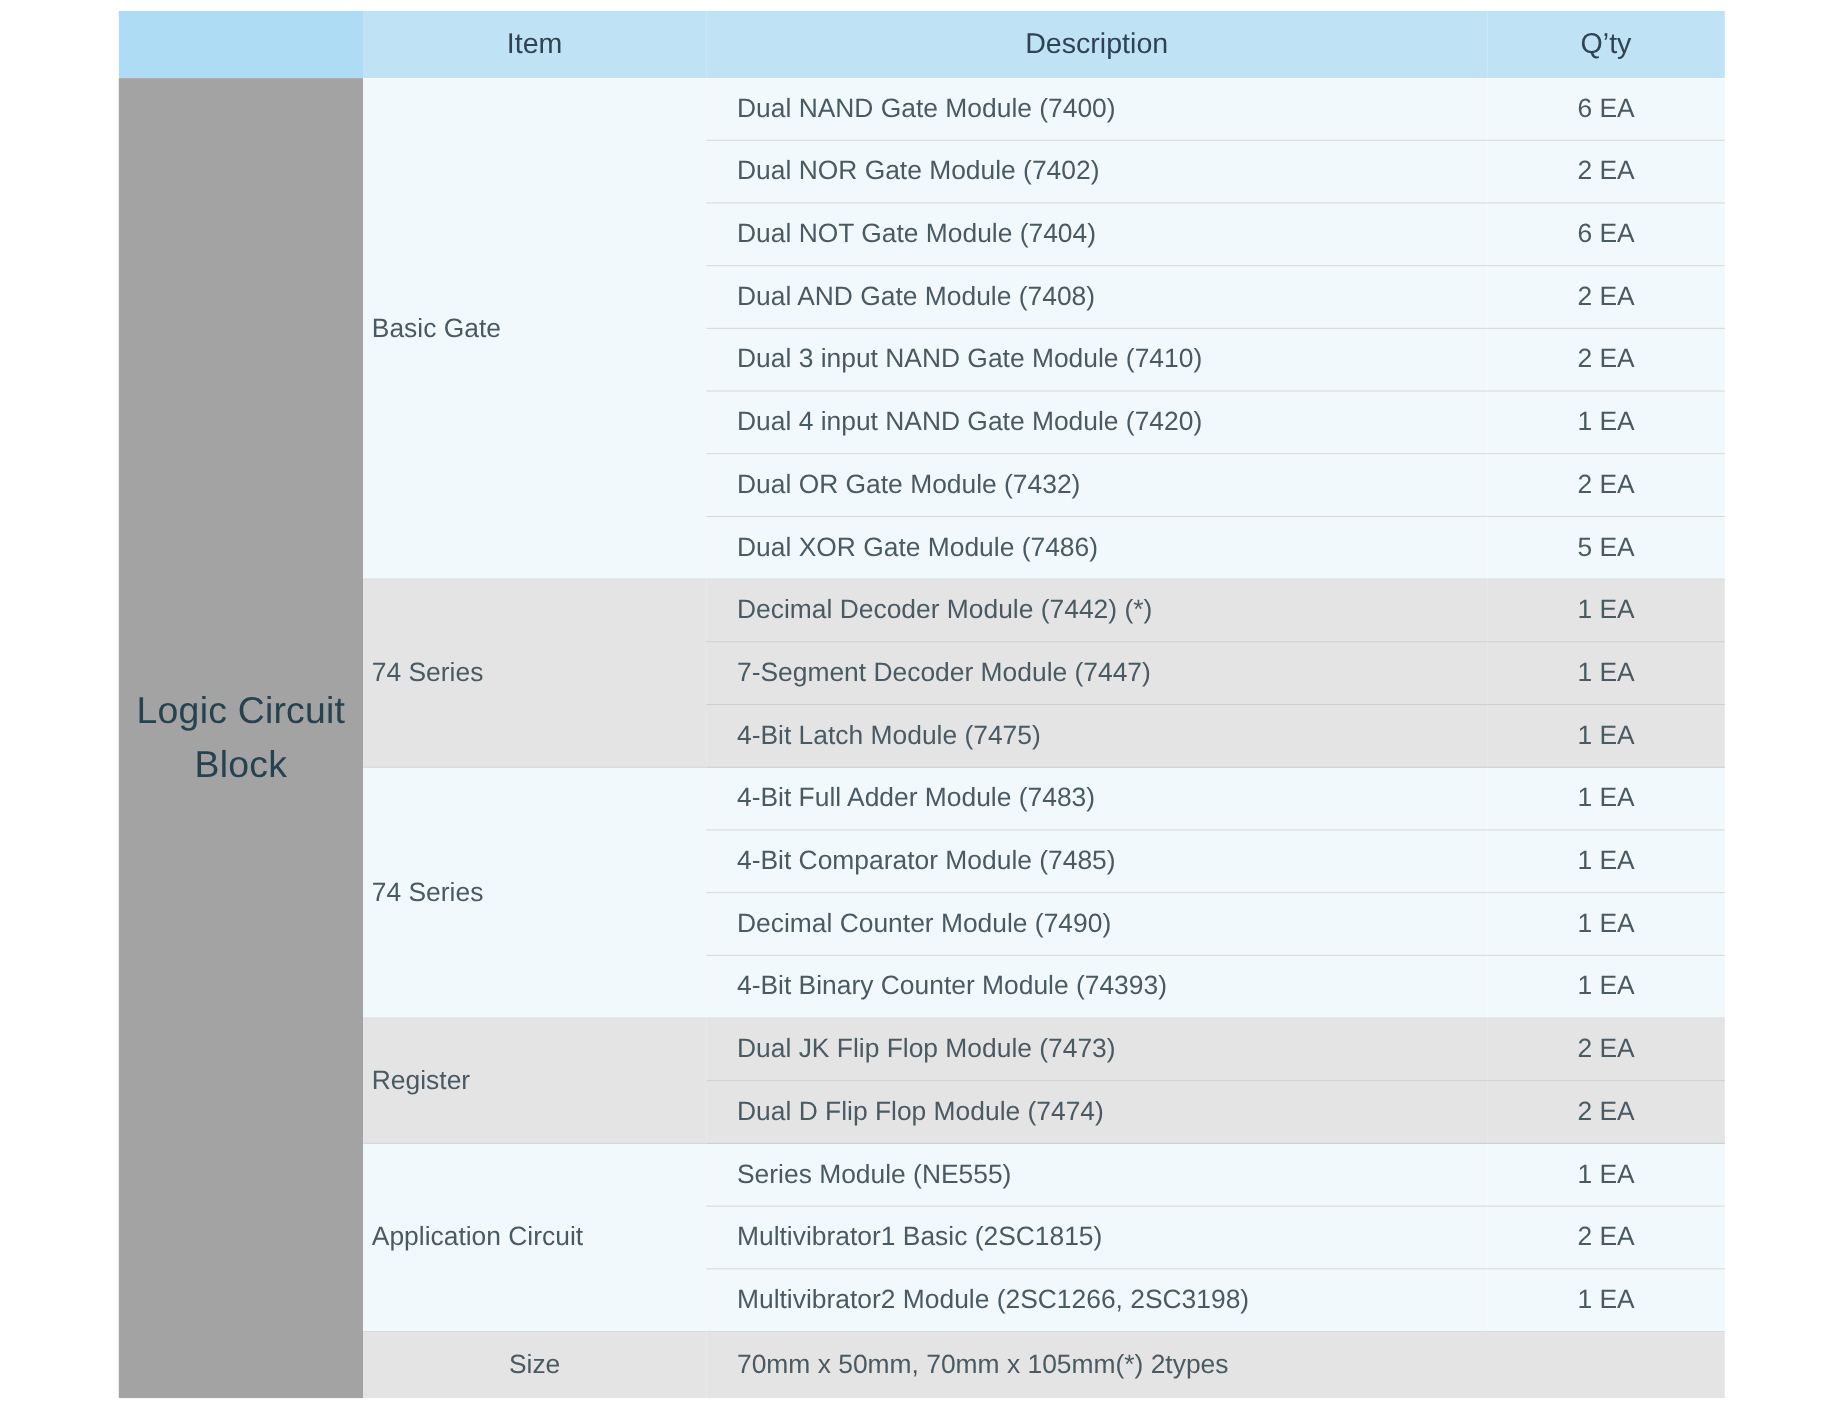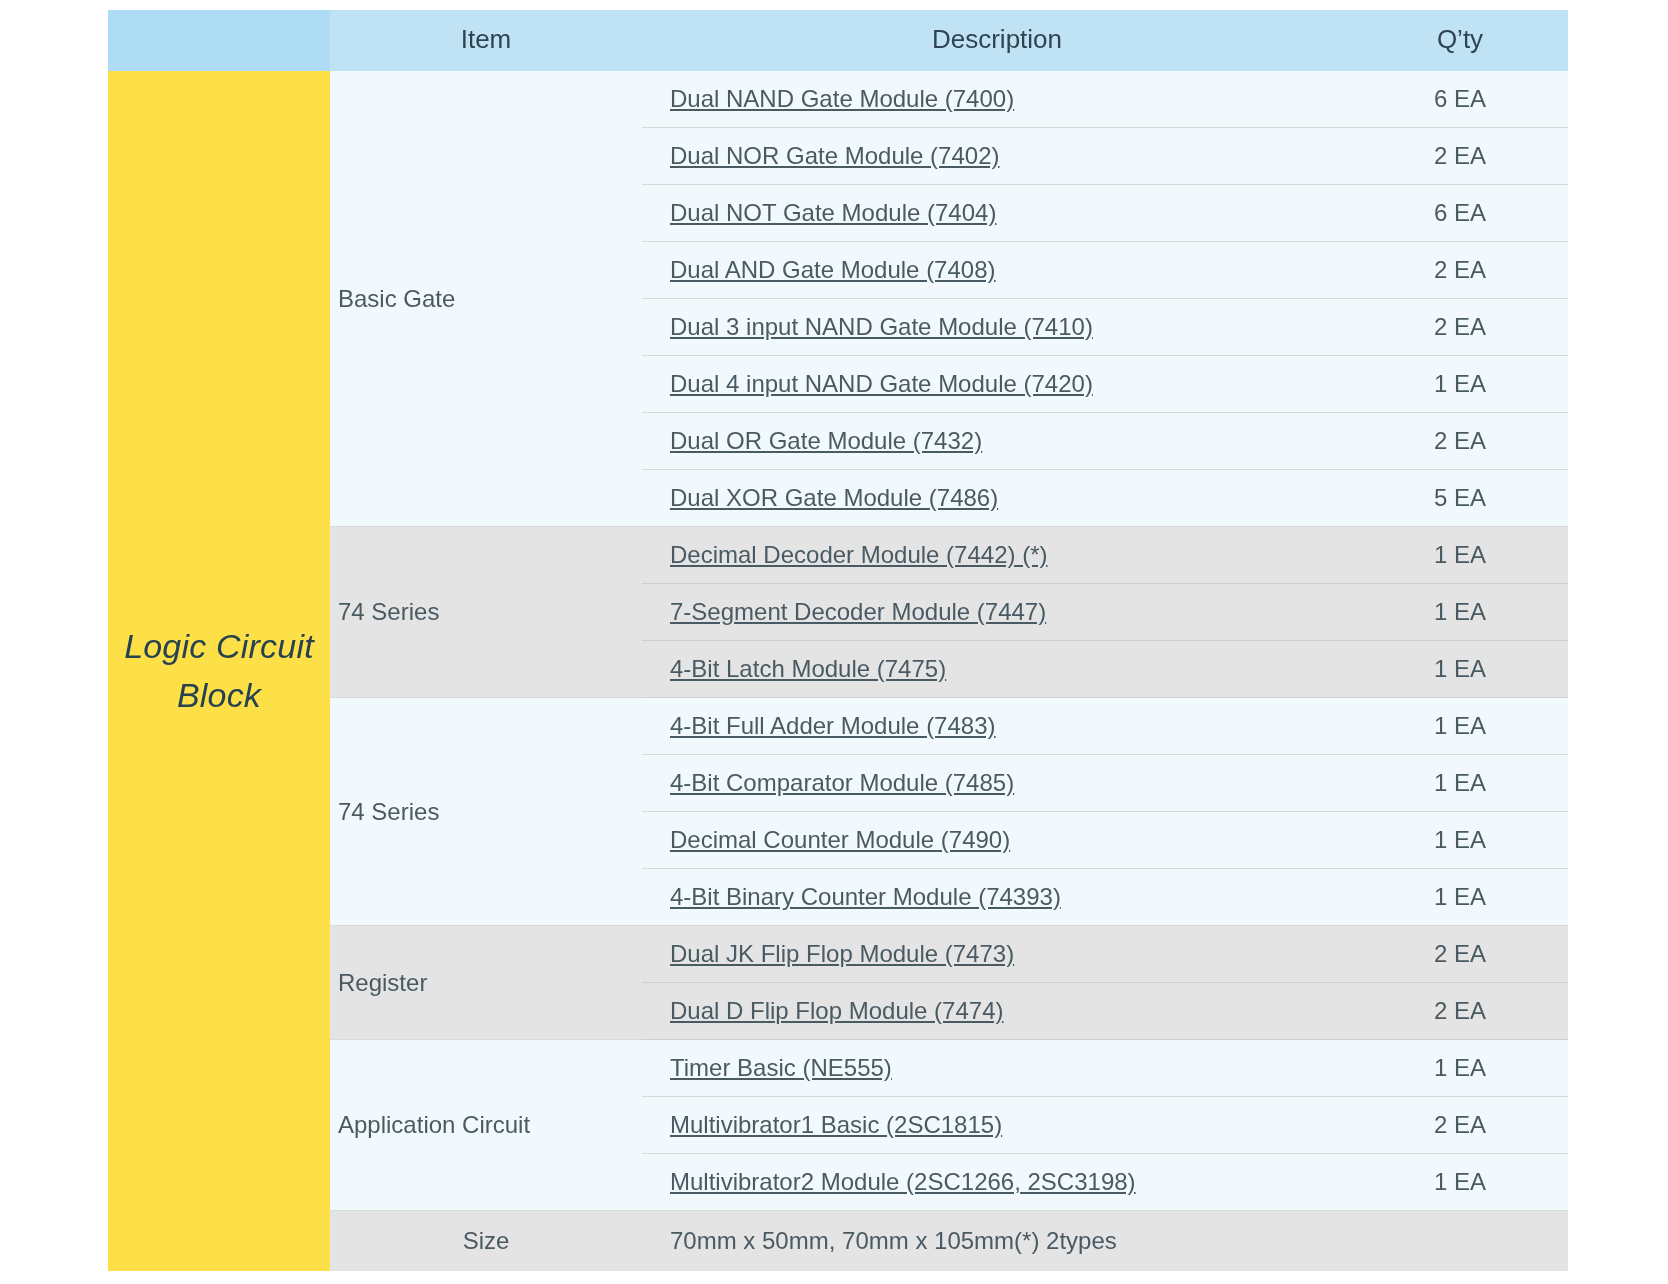--- a/index.html
+++ b/index.html
@@ -50,48 +50,46 @@
     text-align: center;
     background: #bfe3f5;
     border: none;
   }
   th.block-head {
     background: #aedcf4;
   }
 
   
   td.block-cell {
-    background: #fde047;
+    background: #a3a3a3;
     text-align: center;
     vertical-align: middle;
     font-size: 34px;
     color: #26424f;
     line-height: 1.45;
     letter-spacing: 0.2px;
     padding: 0 10px;
-    font-style: italic;
   }
 
   
   td.item-cell {
     text-align: left;
     vertical-align: middle;
     font-size: 24px;
     color: #4a5a63;
     padding: 0 8px;
     border-bottom: 1px solid #d9d9d9;
   }
 
   td.desc-cell {
     font-size: 24px;
     color: #4a5a63;
     padding: 14px 0 14px 28px;
     border-bottom: 1px solid #d9d9d9;
     white-space: nowrap;
-    text-decoration: underline;
   }
 
   td.qty-cell {
     font-size: 24px;
     color: #4a5a63;
     text-align: center;
     padding: 14px 0;
     border-bottom: 1px solid #d9d9d9;
     white-space: nowrap;
   }
@@ -228,21 +226,21 @@
             <td class="item-cell band-grey" rowspan="2">Register</td>
             <td class="desc-cell">Dual JK Flip Flop Module (7473)</td>
             <td class="qty-cell">2 EA</td>
           </tr>
           <tr class="band-grey">
             <td class="desc-cell">Dual D Flip Flop Module (7474)</td>
             <td class="qty-cell">2 EA</td>
           </tr>
           <tr class="band-light">
             <td class="item-cell band-light" rowspan="3">Application Circuit</td>
-            <td class="desc-cell">Timer Basic (NE555)</td>
+            <td class="desc-cell">Series Module (NE555)</td>
             <td class="qty-cell">1 EA</td>
           </tr>
           <tr class="band-light">
             <td class="desc-cell">Multivibrator1 Basic (2SC1815)</td>
             <td class="qty-cell">2 EA</td>
           </tr>
           <tr class="band-light">
             <td class="desc-cell">Multivibrator2 Module (2SC1266, 2SC3198)</td>
             <td class="qty-cell">1 EA</td>
           </tr>

